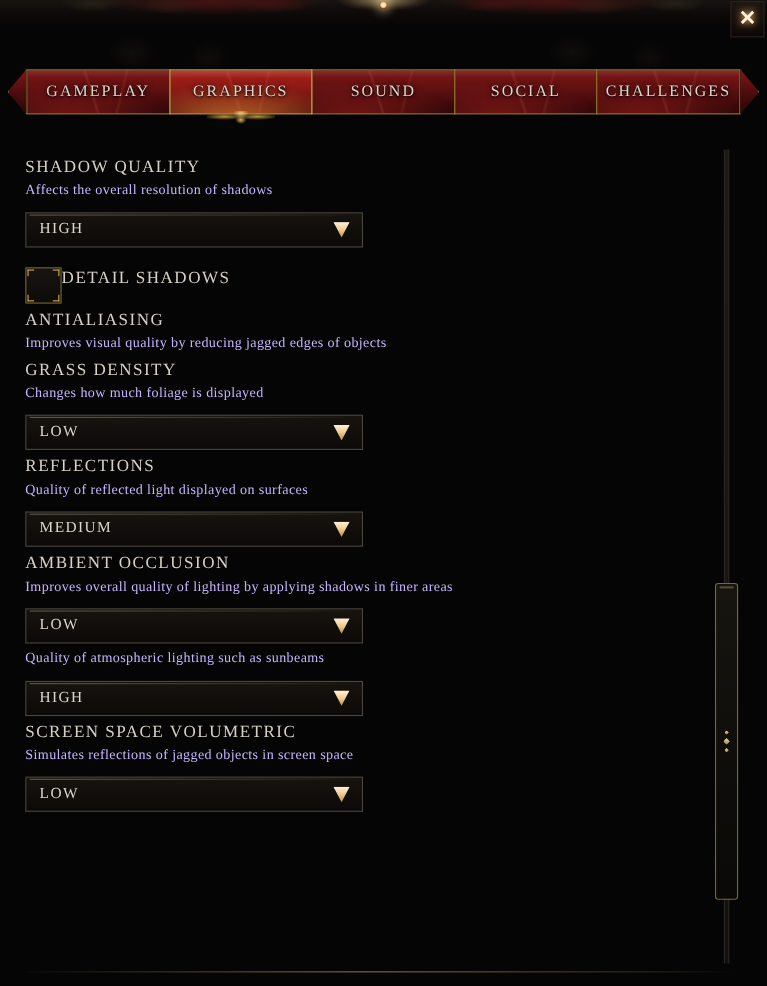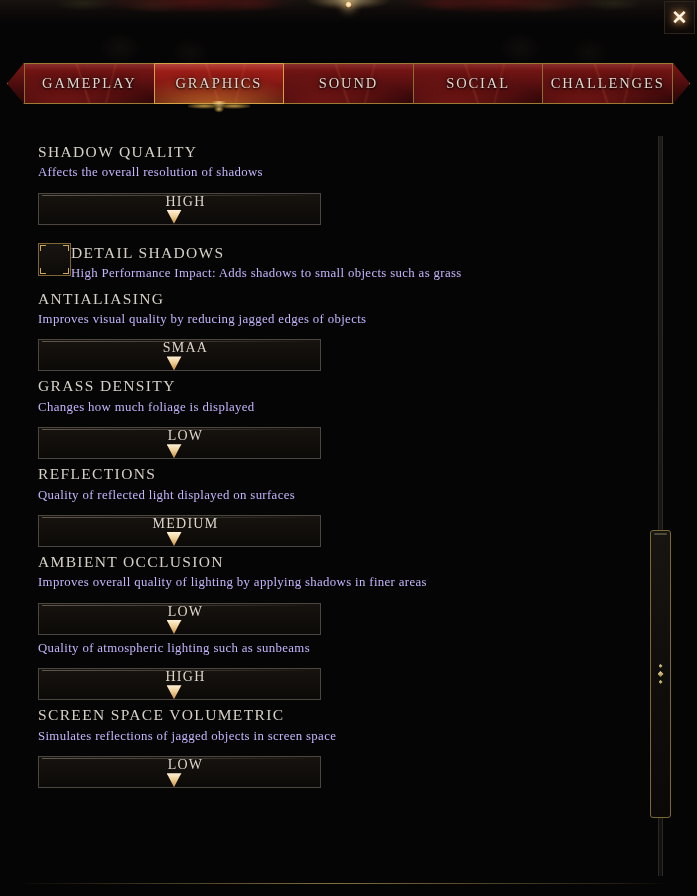--- a/index.html
+++ b/index.html
@@ -123,41 +123,40 @@
   .tab-cap i{
     position:absolute; top:0; bottom:0; width:17px;
     background:linear-gradient(180deg,#7d1715,#4a0c0d 55%,#2a0607);
     border:1px solid #9d7b33;
   }
   .tab-cap.left i{ clip-path:polygon(100% 0,100% 100%,0 50%); border-right:none; left:0; }
   .tab-cap.right i{ clip-path:polygon(0 0,0 100%,100% 50%); border-left:none; right:0; }
 
   
   .content{
-    position:absolute; top:127px; left:15px; width:648px; height:745px;
+    position:absolute; top:127px; left:0; width:648px; height:745px;
     padding:14px 0 0 23px;
   }
   .row{ margin-bottom:4px; }
   .row-label{
     font-size:15.5px; letter-spacing:1.35px;
     color:#d7d0c6; line-height:1.38;
   }
   .row-desc{
     font-size:12.8px; letter-spacing:.35px;
     color:#c4b5fd; line-height:1.52; margin-top:1px;
   }
 
   
   .dropdown{
-    position:relative; width:283px; height:32px; margin-top:10px;
+    position:relative; width:307px; height:32px; margin-top:10px;
     background:linear-gradient(180deg,#17140f 0%, #120f0c 40%, #0c0a08 100%);
     border:1px solid #4c4640;
     display:flex; align-items:center;
     cursor:pointer;
-    flex-direction:column;
   }
   .dropdown::before{
     content:""; position:absolute; left:3px; right:3px; top:1px; height:1px;
     background:linear-gradient(90deg,rgba(150,142,132,.55),rgba(110,104,96,.32) 70%,transparent);
   }
   .dd-value{
     font-size:14px; letter-spacing:1.25px; color:#ddd6cb;
     padding-left:12px; flex:1;
   }
   .dd-arrow{
@@ -268,30 +267,25 @@
       </div>
       <div class="row check-row">
         <div class="checkbox">
           <span></span>
           <span></span>
           <span></span>
           <span></span>
         </div>
         <div class="check-text">
           <div class="row-label">DETAIL SHADOWS</div>
-          <div class="row-desc">High Performance Impact: Adds shadows to small objects such as grass</div>
         </div>
       </div>
       <div class="row">
         <div class="row-label">ANTIALIASING</div>
         <div class="row-desc">Improves visual quality by reducing jagged edges of objects</div>
-        <div class="dropdown">
-          <div class="dd-value">SMAA</div>
-          <div class="dd-arrow"></div>
-        </div>
       </div>
       <div class="row">
         <div class="row-label">GRASS DENSITY</div>
         <div class="row-desc">Changes how much foliage is displayed</div>
         <div class="dropdown">
           <div class="dd-value">LOW</div>
           <div class="dd-arrow"></div>
         </div>
       </div>
       <div class="row">

